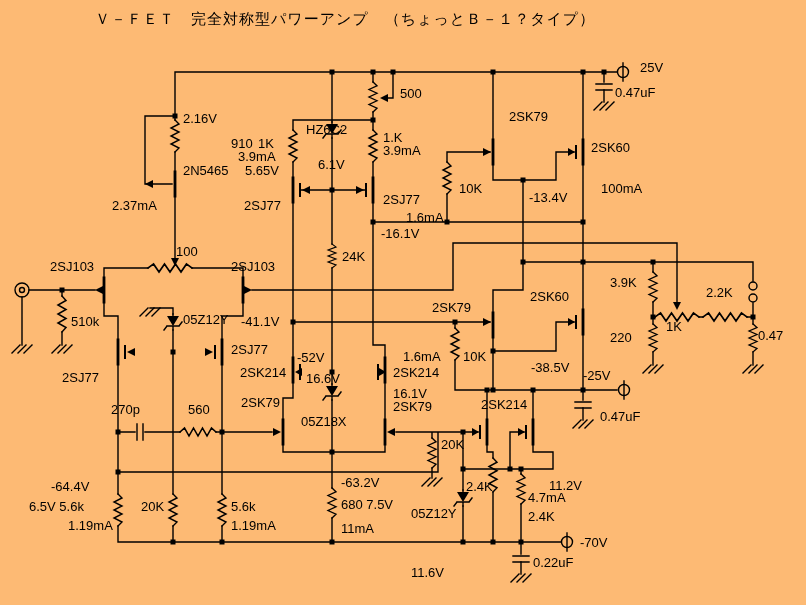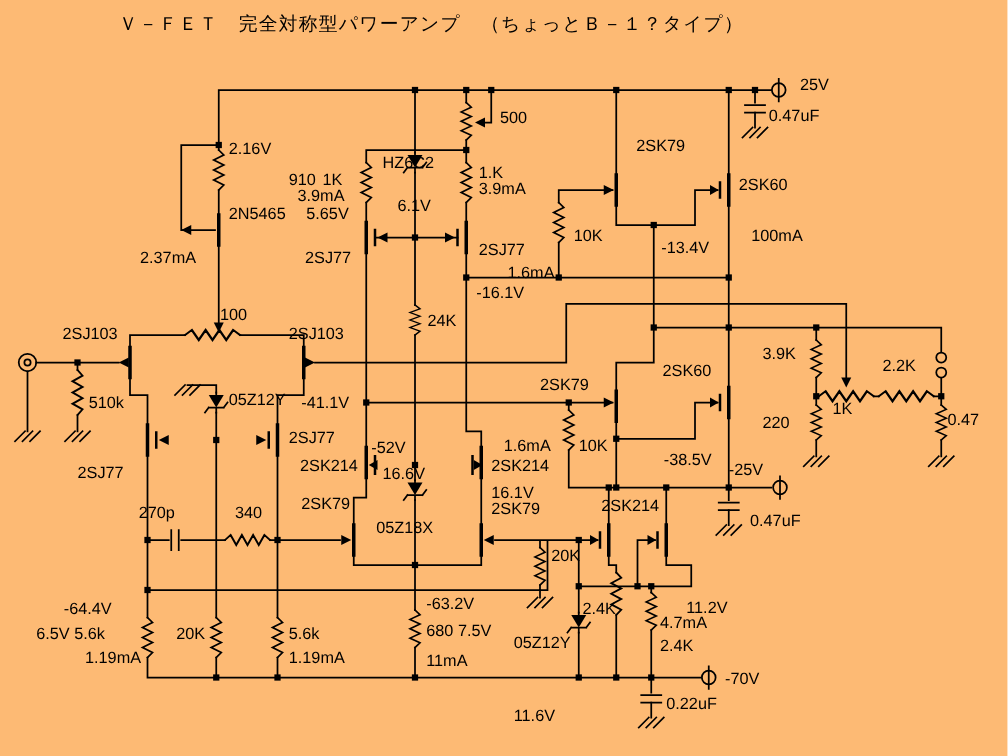--- a/index.html
+++ b/index.html
@@ -290,21 +290,21 @@
       <span class="lbl" style="left: 466px; top: 480px;">2.4K</span>
       <span class="lbl" style="left: 549px; top: 479px;">11.2V</span>
       <span class="lbl" style="left: 528px; top: 491px;">4.7mA</span>
       <span class="lbl" style="left: 528px; top: 510px;">2.4K</span>
       <span class="lbl" style="left: 580px; top: 536px;">-70V</span>
       <span class="lbl" style="left: 533px; top: 556px;">0.22uF</span>
       <span class="lbl" style="left: 341px; top: 476px;">-63.2V</span>
       <span class="lbl" style="left: 341px; top: 498px;">680 7.5V</span>
       <span class="lbl" style="left: 341px; top: 522px;">11mA</span>
       <span class="lbl" style="left: 111px; top: 403px;">270p</span>
-      <span class="lbl" style="left: 188px; top: 403px;">340</span>
+      <span class="lbl" style="left: 188px; top: 403px;">560</span>
       <span class="lbl" style="left: 51px; top: 480px;">-64.4V</span>
       <span class="lbl" style="left: 29px; top: 500px;">6.5V 5.6k</span>
       <span class="lbl" style="left: 68px; top: 519px;">1.19mA</span>
       <span class="lbl" style="left: 141px; top: 500px;">20K</span>
       <span class="lbl" style="left: 231px; top: 500px;">5.6k</span>
       <span class="lbl" style="left: 231px; top: 519px;">1.19mA</span>
     </div>
 </div>
 
 </body></html>

